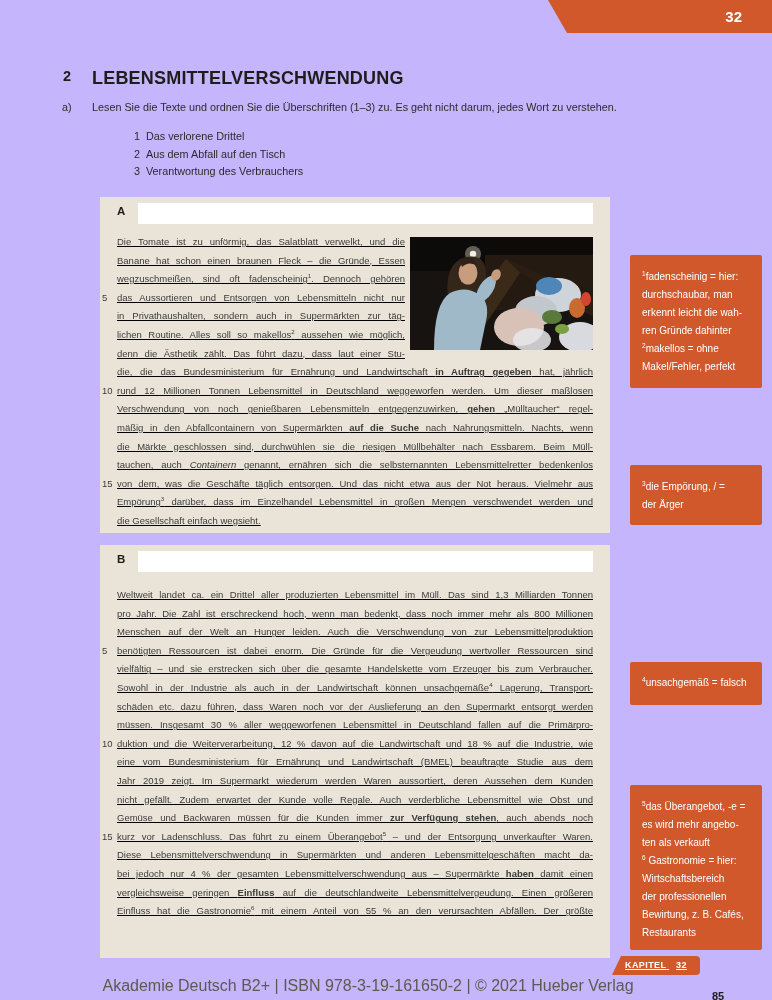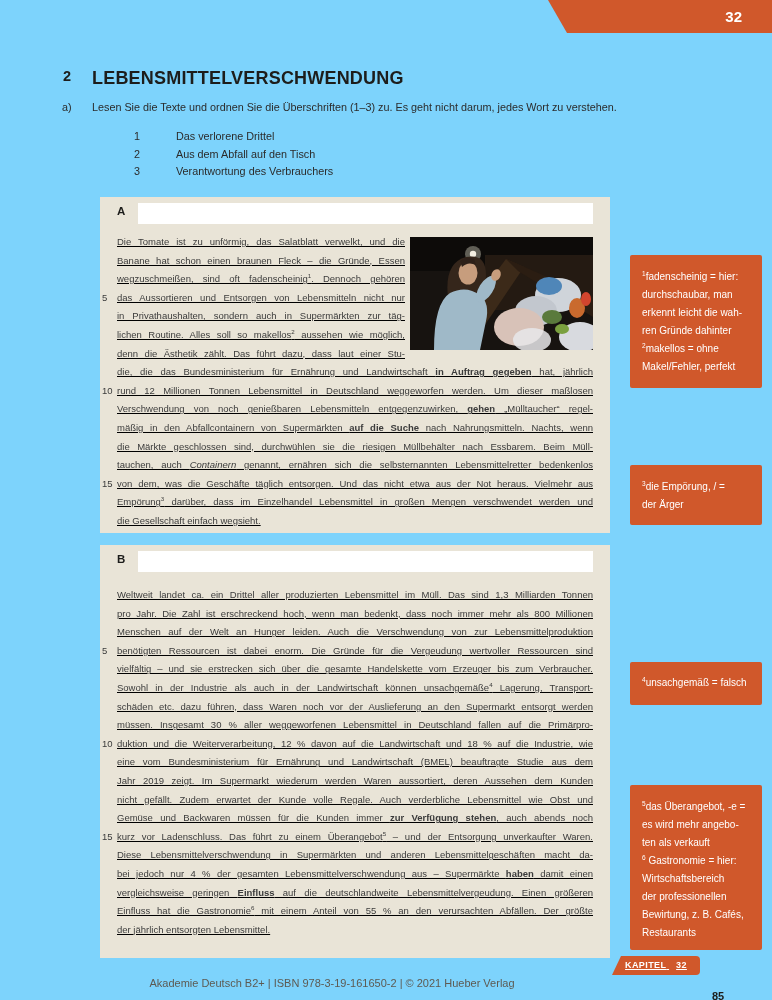--- a/index.html
+++ b/index.html
@@ -1,20 +1,20 @@
 <!DOCTYPE html>
 <html style="--accent: #d0582b; --panel: #e9e4d7; --ink: #3b3b3b;"><head>
 <meta charset="utf-8">
 <style>
   * { margin: 0; padding: 0; box-sizing: border-box; }
   html,body { background: #ffffff; }
   body { font-family: "Liberation Sans", sans-serif; }
   .page {
     position: relative; width: 772px; height: 1000px;
-    background: #7dd3fc; overflow: hidden;
+    background: #c4b5fd; overflow: hidden;
     font-family: "Liberation Sans", sans-serif;
   }
   :root { --accent: #d0582b; --panel: #e9e4d7; --ink: #3b3b3b; }
 
   
   .chapter-tab {
     position: absolute; top: 0; left: 548px; right: 0; height: 33px;
     background: var(--accent);
     clip-path: polygon(0 0, 100% 0, 100% 100%, 19px 100%);
     color: #fff; font-weight: bold; font-size: 15px;
@@ -26,21 +26,21 @@
   .title-row .sec-num { position: absolute; left: 0; top: 0; font-weight: bold; font-size: 14.5px; }
   .title-row h1 { margin-left: 29px; font-size: 18px; font-weight: bold; letter-spacing: 0.2px; }
 
   .task-row { position: absolute; top: 101px; left: 62px; width: 660px; font-size: 10.8px; color: #2b2b2b; }
   .task-row .task-label { position: absolute; left: 0; top: 0; }
   .task-row .task-text { margin-left: 30px; margin-top: 12px; }
 
   .headings-list { position: absolute; top: 128px; left: 134px; font-size: 10.8px; color: #2b2b2b; }
   .hl-item { position: relative; height: 17.6px; line-height: 17.6px; }
   .hl-item .hl-num { position: absolute; left: 0; }
-  .hl-item .hl-text { margin-left: 42px; }
+  .hl-item .hl-text { margin-left: 12px; }
 
   
   .panel { position: absolute; left: 100px; width: 510px; background: var(--panel); }
   .panel-a { top: 197px; height: 336px; }
   .panel-b { top: 545px; height: 413px; }
   .panel-label { position: absolute; top: 8px; left: 17px; font-weight: bold; font-size: 11.5px; color: #1d1d1b; }
   .answer-box { position: absolute; top: 6px; left: 38px; width: 455px; height: 21px; background: #ffffff; }
   .panel-text { position: absolute; left: 17px; width: 476px; text-decoration: underline; }
   .panel-a .panel-text { top: 36px; }
   .panel-b .panel-text { top: 41px; }
@@ -78,22 +78,22 @@
   
   .kapitel-banner {
     position: absolute; left: 612px; top: 956px; width: 88px; height: 19px;
     background: var(--accent); border-radius: 0 4px 4px 0;
     clip-path: polygon(9px 0, 100% 0, 100% 100%, 0 100%);
     color: #fff; font-size: 9px; font-weight: bold; line-height: 19px;
     text-align: center; letter-spacing: 0.4px; text-decoration: underline;
   }
   .kapitel-banner .kb-num { margin-left: 7px; }
   .page-number { position: absolute; left: 712px; top: 958px; font-size: 11px; font-weight: bold; color: #1d1d1b; margin-top: 32px; }
-  .footer { position: absolute; top: 977px; left: 332px; transform: translateX(-50%);
-            font-size: 11px; color: #5d5a52; white-space: nowrap; }
+  .footer { position: absolute; top: 977px; left: 368px; transform: translateX(-50%);
+            font-size: 16px; color: #5d5a52; white-space: nowrap; }
 </style>
 </head>
 <body>
 
 <div class="page">
 
   <div class="chapter-tab">
     <span>32</span>
   </div>
 
@@ -185,21 +185,20 @@
         <div class="tline"><span class="lnum">10</span><span>duktion und die Weiterverarbeitung, 12 % davon auf die Landwirtschaft und 18 % auf die Industrie, wie</span></div>
         <div class="tline"><span>eine vom Bundesministerium für Ernährung und Landwirtschaft (BMEL) beauftragte Studie aus dem</span></div>
         <div class="tline"><span>Jahr 2019 zeigt. Im Supermarkt wiederum werden Waren aussortiert, deren Aussehen dem Kunden</span></div>
         <div class="tline"><span>nicht gefällt. Zudem erwartet der Kunde volle Regale. Auch verderbliche Lebensmittel wie Obst und</span></div>
         <div class="tline"><span>Gemüse und Backwaren müssen für die Kunden immer </span><span class="b">zur Verfügung stehen</span><span>, auch abends noch</span></div>
         <div class="tline"><span class="lnum">15</span><span>kurz vor Ladenschluss. Das führt zu einem Überangebot</span><sup>5</sup><span> – und der Entsorgung unverkaufter Waren.</span></div>
         <div class="tline"><span>Diese Lebensmittelverschwendung in Supermärkten und anderen Lebensmittelgeschäften macht da-</span></div>
         <div class="tline"><span>bei jedoch nur 4 % der gesamten Lebensmittelverschwendung aus – Supermärkte </span><span class="b">haben</span><span> damit einen</span></div>
         <div class="tline"><span>vergleichsweise geringen </span><span class="b">Einfluss</span><span> auf die deutschlandweite Lebensmittelvergeudung. Einen größeren</span></div>
         <div class="tline"><span>Einfluss hat die Gastronomie</span><sup>6</sup><span> mit einem Anteil von 55 % an den verursachten Abfällen. Der größte</span></div>
-        <div class="tline end"><span>der jährlich entsorgten Lebensmittel.</span></div>
       </div>
   </section>
 
   <aside class="note note1">
       <div class="tline"><sup>1</sup><span>fadenscheinig = hier:</span></div>
       <div class="tline"><span>durchschaubar, man</span></div>
       <div class="tline"><span>erkennt leicht die wah-</span></div>
       <div class="tline"><span>ren Gründe dahinter</span></div>
       <div class="tline"><sup>2</sup><span>makellos = ohne</span></div>
       <div class="tline"><span>Makel/Fehler, perfekt</span></div>

